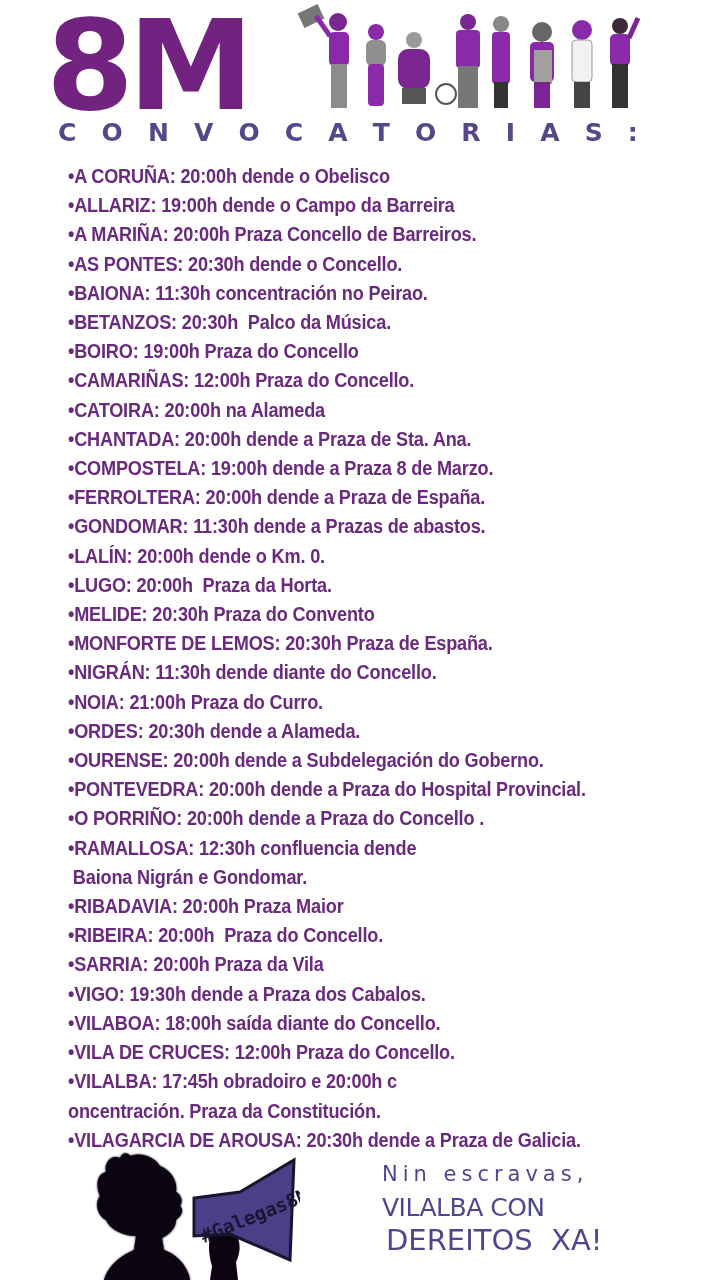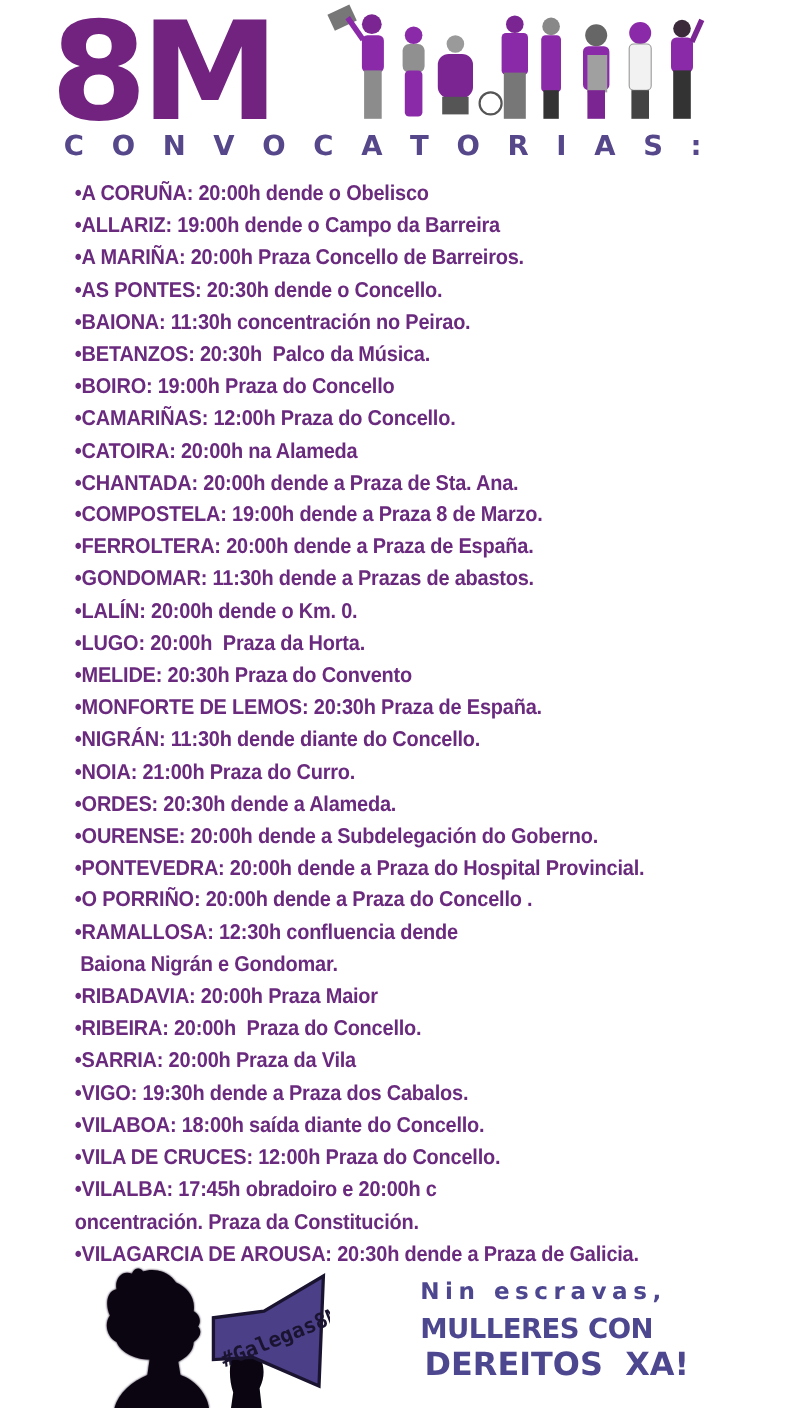--- a/index.html
+++ b/index.html
@@ -29,21 +29,21 @@
   }
   .list li {
     font-family: "Liberation Sans", sans-serif; font-weight: bold;
     font-size: 19.5px; line-height: 29.2px; color: #6a2a7e;
     white-space: pre; letter-spacing: -0.2px;
     transform: scaleX(0.93); transform-origin: left center;
   }
   .bottom-art { position: absolute; left: 90px; top: 1150px; width: 210px; height: 130px; }
   .slogan {
     position: absolute; left: 382px; top: 1165px; width: 260px;
-    color: #4d4790; font-family: "DejaVu Sans", sans-serif; font-weight: bold;
+    color: #4d4790; font-family: "DejaVu Sans", sans-serif; font-weight: normal;
   }
   .slogan .s1, .slogan .s2 {
     font-size: 21px; line-height: 19px; letter-spacing: 5px; white-space: pre;
   }
   .slogan .s3 { font-size: 25px; line-height: 32px; margin-top: 8px; letter-spacing: -0.5px; white-space: pre; }
   .slogan .s4 { font-size: 29px; line-height: 32px; letter-spacing: 0px; padding-left: 4px; white-space: pre; }
 </style>
 </head>
 <body>
 
@@ -178,17 +178,17 @@
              C64 6 50 2 40 6 C38 2 32 2 30 8 Z" fill="#0a0510"></path>
 
     <path d="M122 80 C118 90 118 104 122 116 L120 130 L148 130 L146 112 C152 100 150 88 144 80 Z" fill="#0a0510"></path>
 
     <path d="M104 48 L104 86 L140 84 L200 110 L204 10 L150 42 Z" fill="#4b3f88" stroke="#1b1430" stroke-width="3"></path>
     <text x="108" y="78" font-family="DejaVu Sans Mono, monospace" font-weight="bold" font-size="19" fill="#1b1430" transform="rotate(-22 150 70)">#Galegas8M</text>
   </svg>
 
   <div class="slogan">
     <div class="s1">Nin escravas,</div>
-    <div class="s3">MULLERES CON</div>
+    <div class="s3">VILALBA CON</div>
     <div class="s4">DEREITOS  XA!</div>
   </div>
 
 </div>
 
 </body></html>

